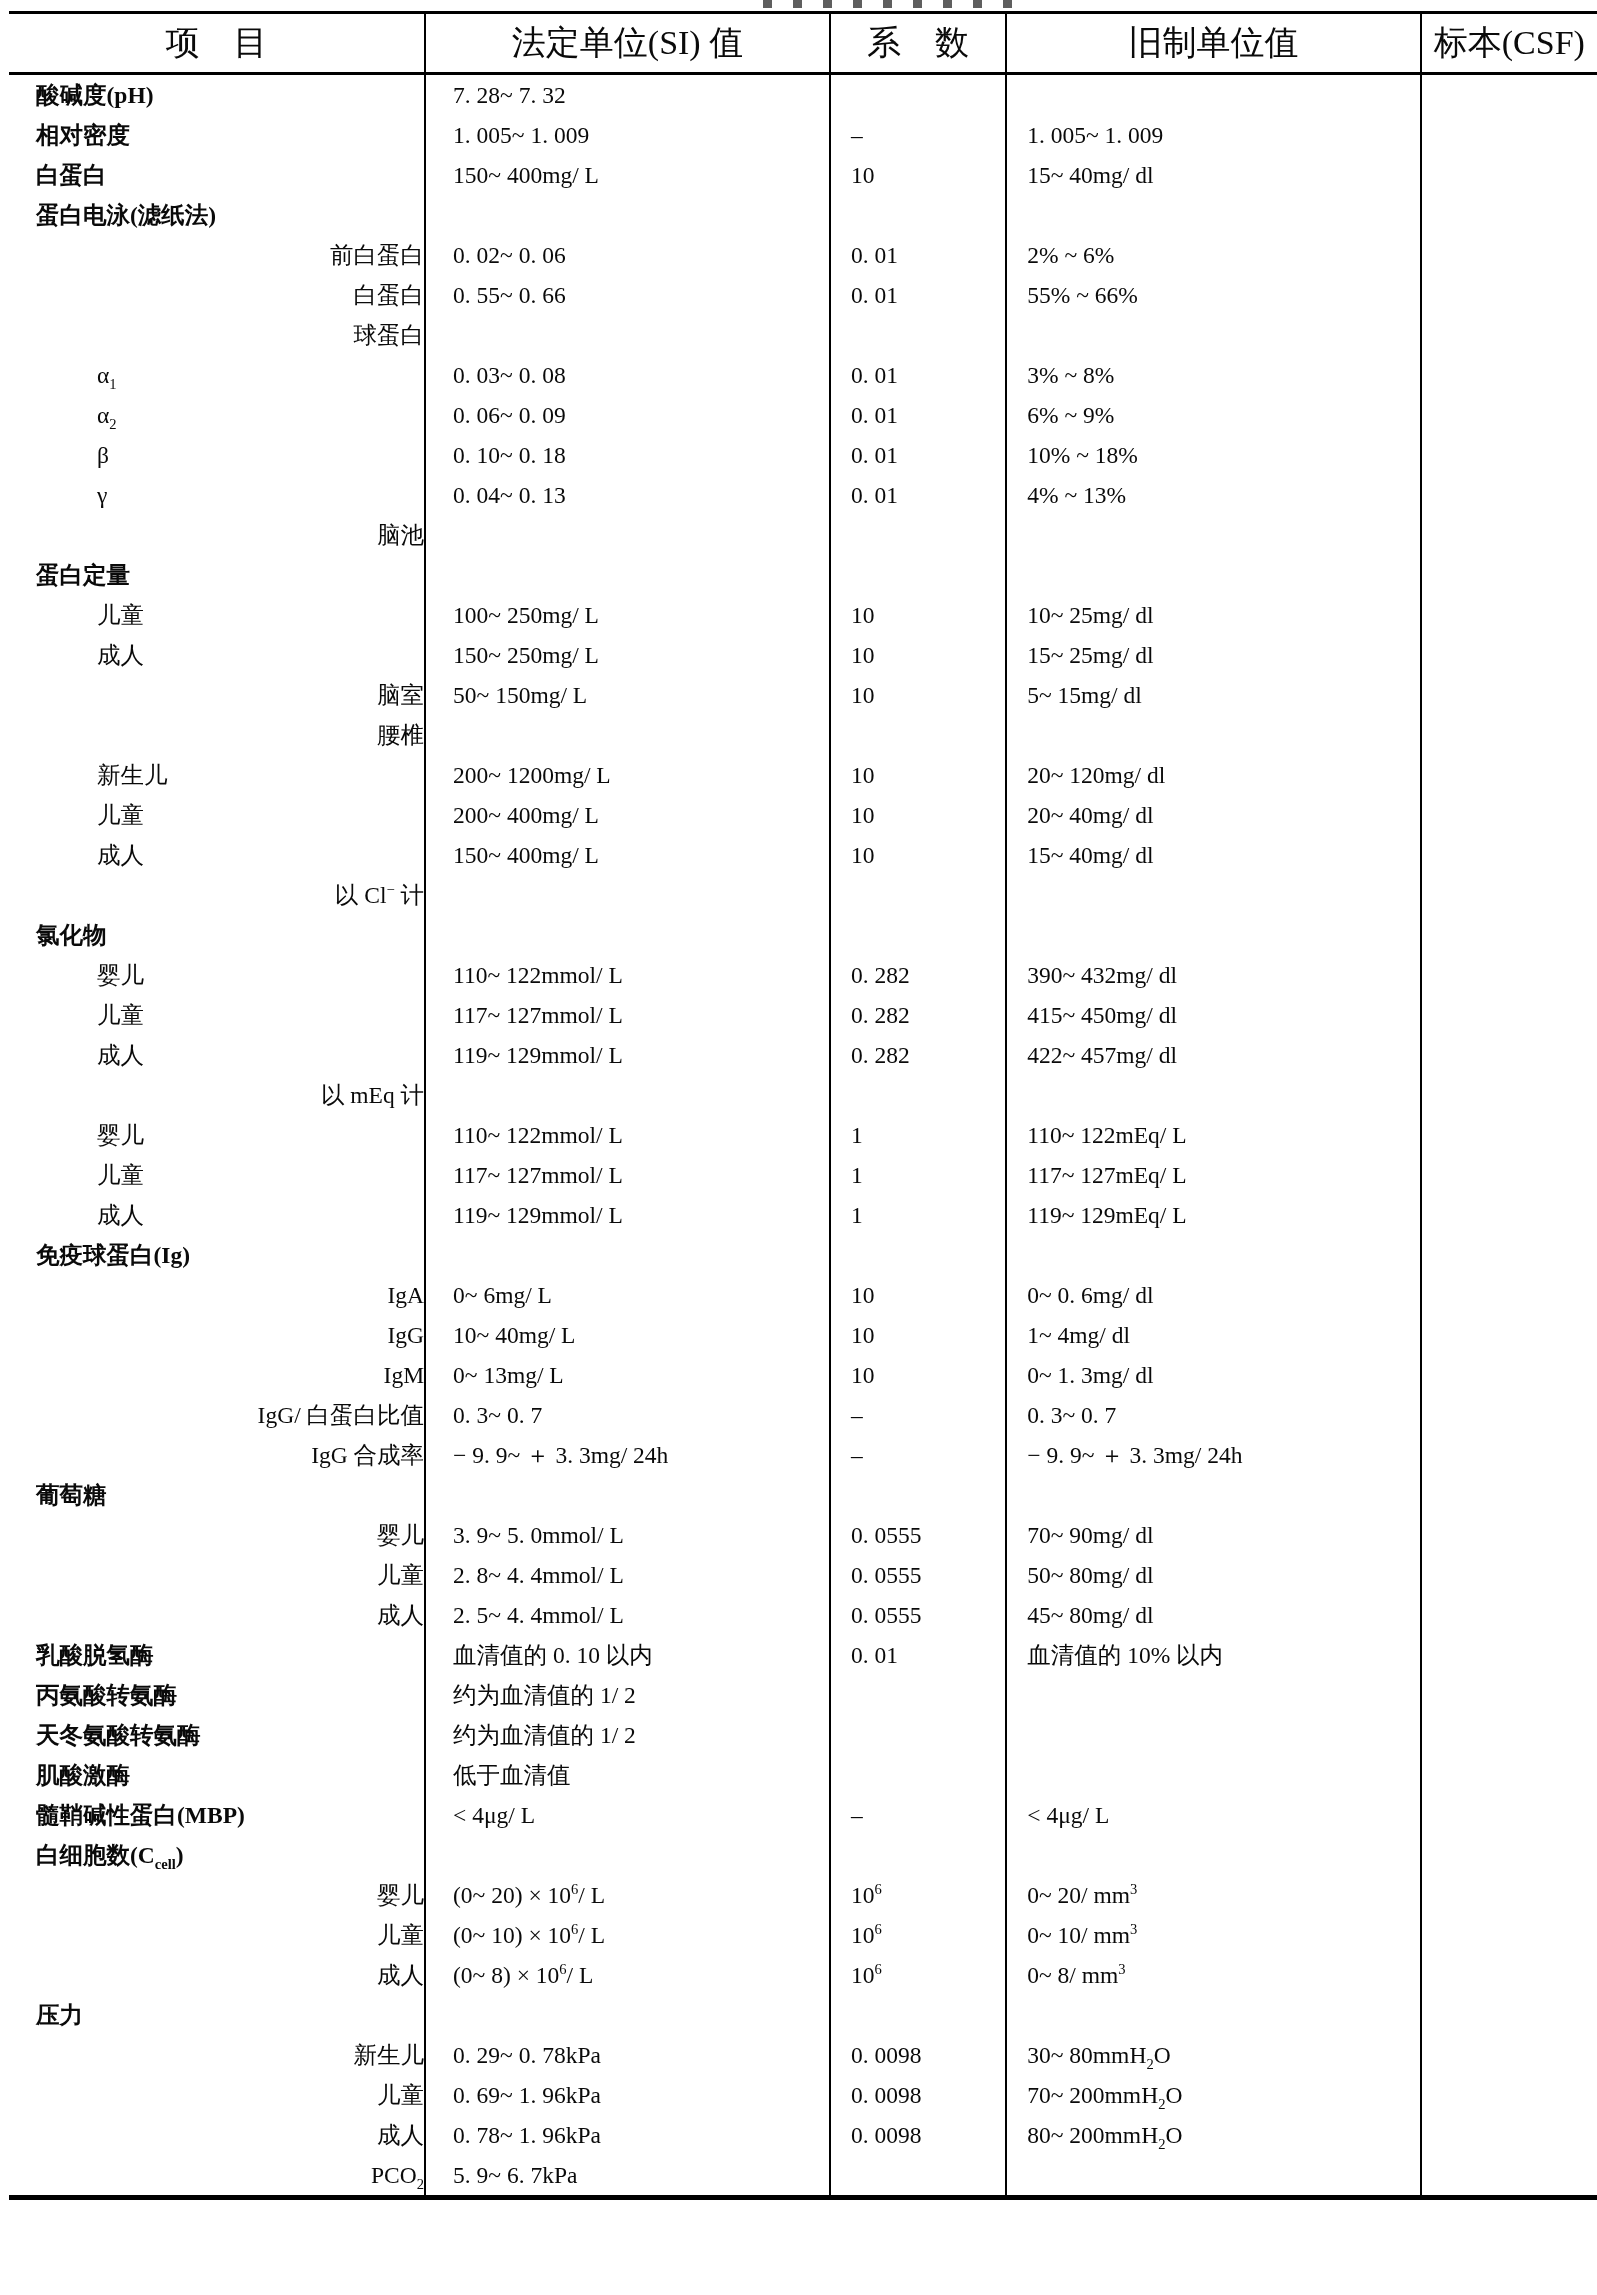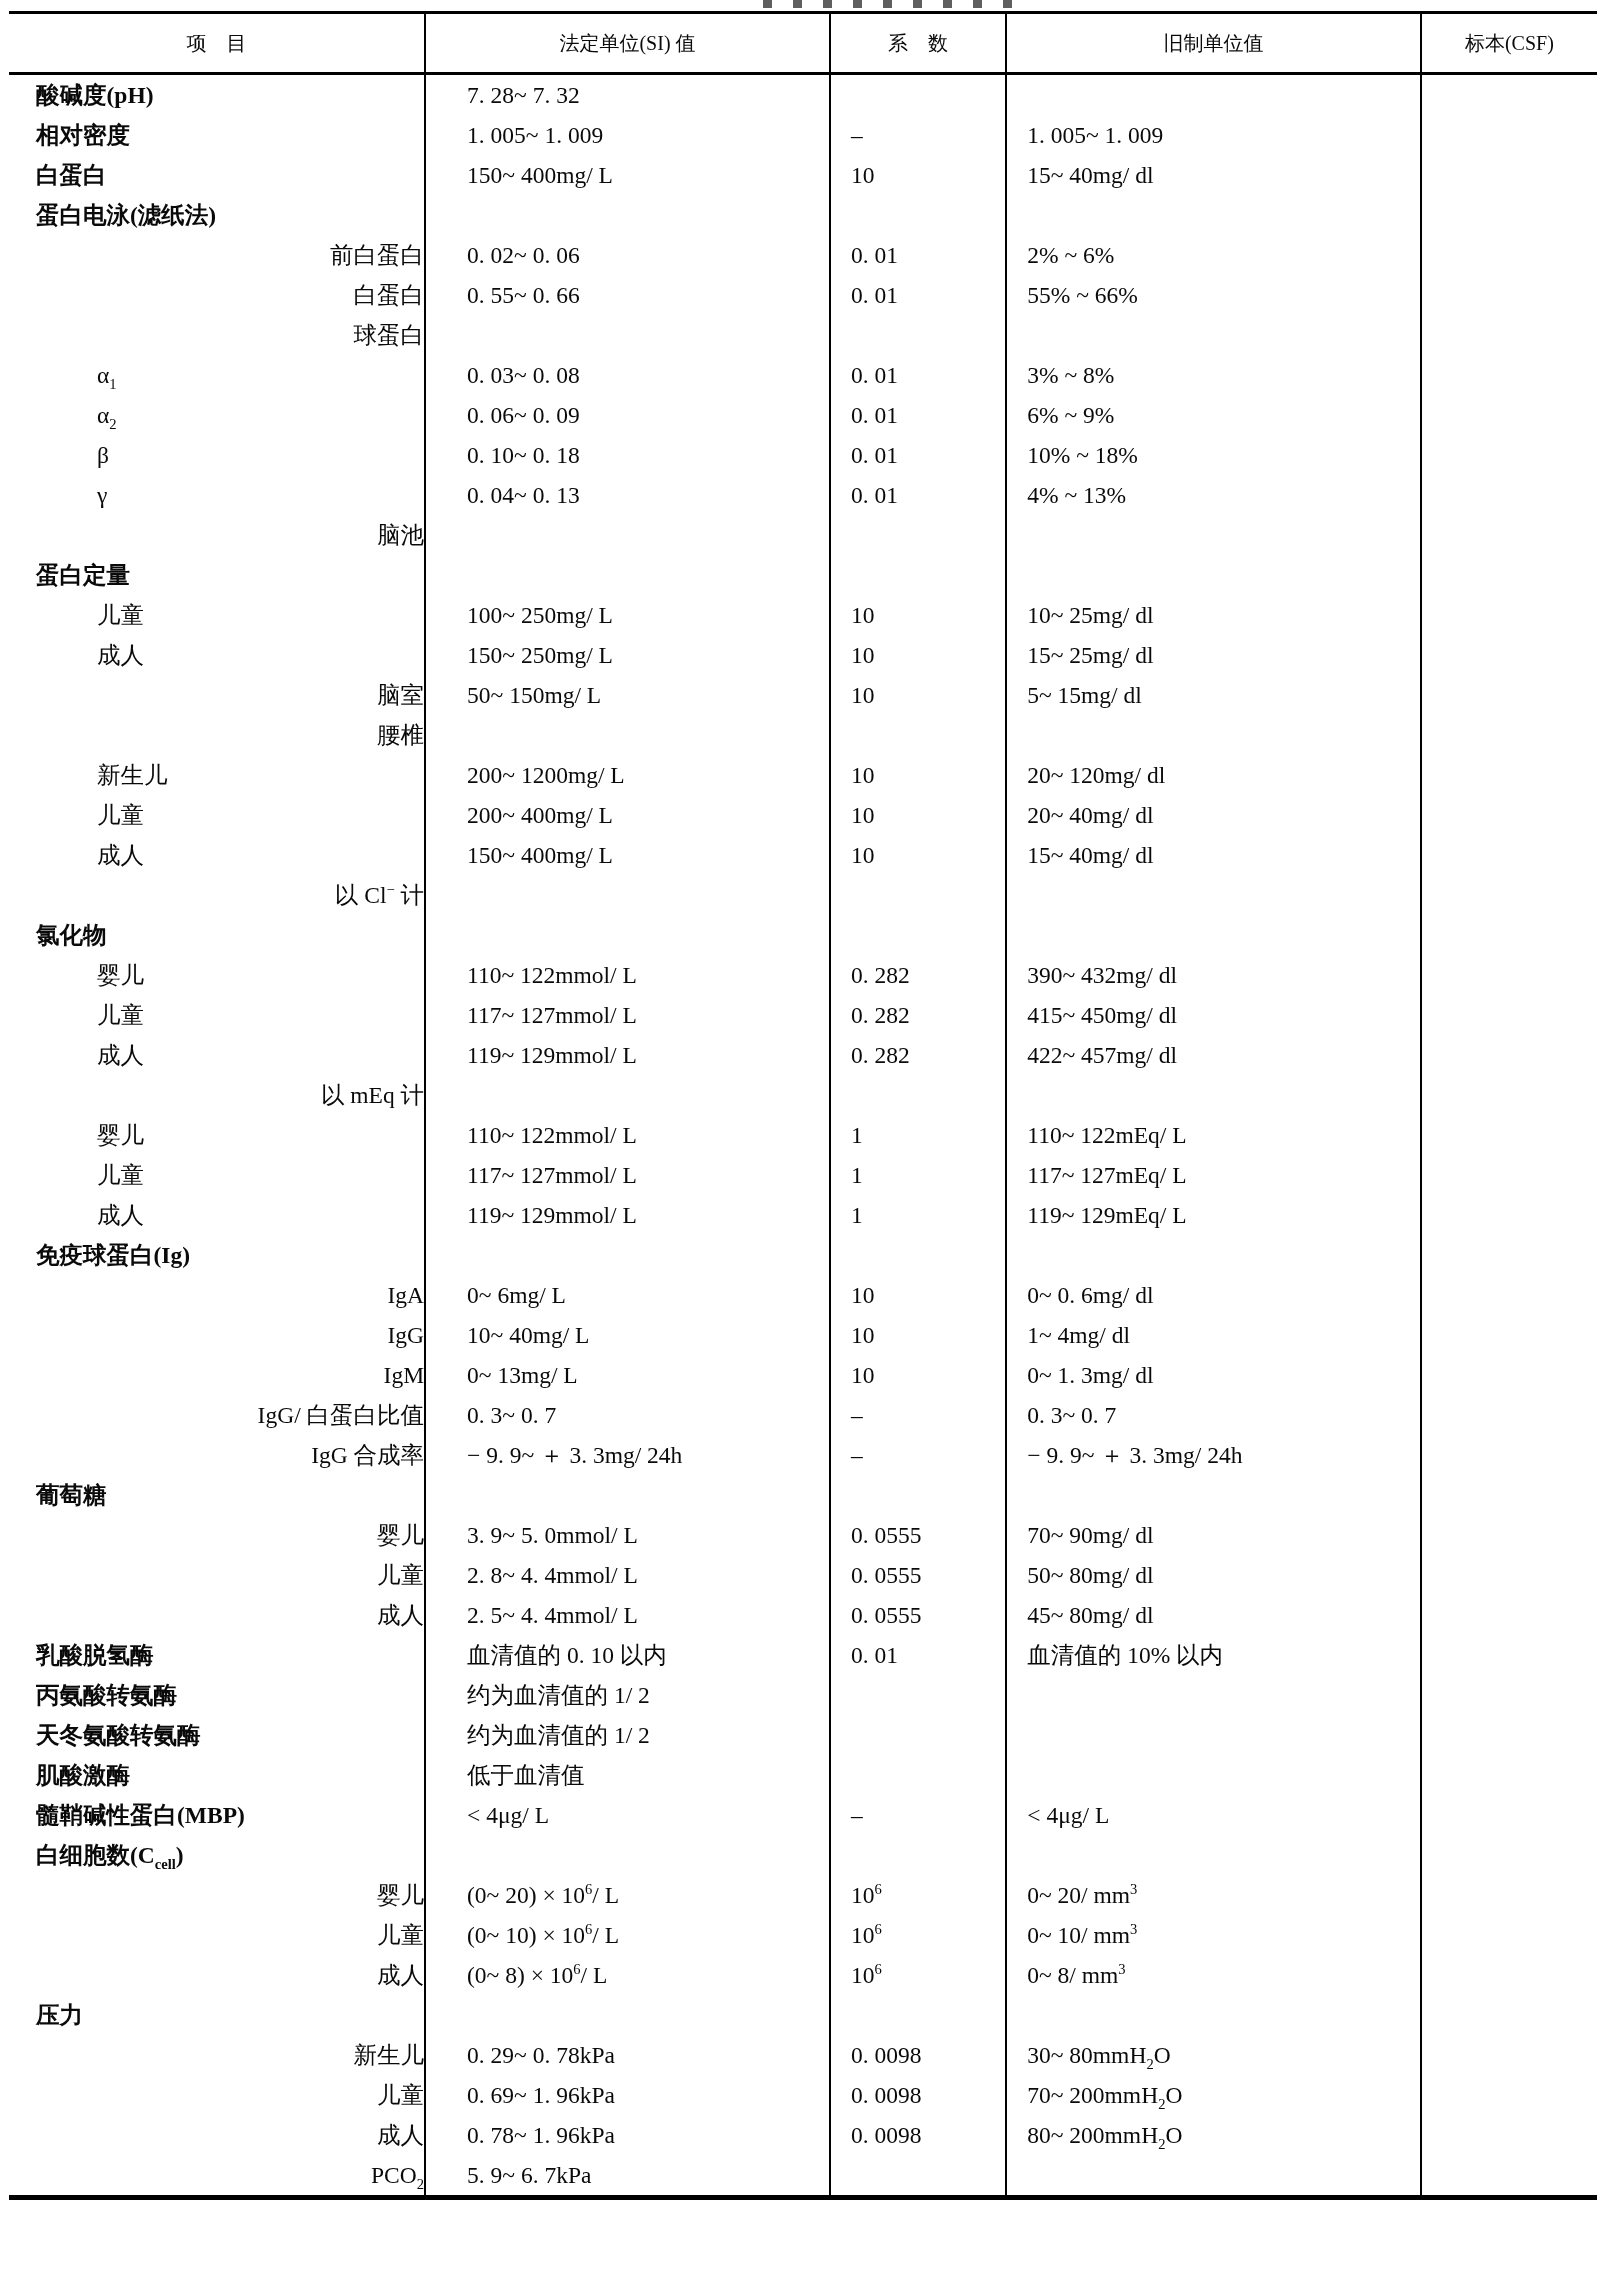--- a/index.html
+++ b/index.html
@@ -15,36 +15,36 @@
   }
   .table-wrap { position:absolute; left:9px; top:11.4px; width:1588px; }
   table.csf {
     width:100%; border-collapse:collapse; table-layout:fixed;
     border-top:3.8px solid #000; border-bottom:5.3px solid #000;
   }
   col.c1 { width:26.2%; } col.c2 { width:25.5%; } col.c3 { width:11.1%; }
   col.c4 { width:26.1%; } col.c5 { width:11.1%; }
   thead th {
     height:56px; border-bottom:3.8px solid #000;
-    font-weight:normal; font-size:20px; text-align:center; vertical-align:middle;
+    font-weight:normal; font-size:34px; text-align:center; vertical-align:middle;
     white-space:nowrap; overflow:hidden;
   }
   tbody td {
     height:40px; font-size:23.5px; line-height:40px;
     vertical-align:middle; white-space:nowrap; overflow:hidden;
     padding:0;
   }
   th:nth-child(2), td:nth-child(2),
   th:nth-child(3), td:nth-child(3),
   th:nth-child(4), td:nth-child(4),
   th:nth-child(5), td:nth-child(5) { border-left:2.3px solid #000; }
   td.item.ind0 { padding-left:27px;font-weight:bold; }
   td.item.ind1 { padding-left:59px;text-align:right; }
   td.item.ind2 { padding-left:88px; }
-  td.si  { padding-left:41px; }
+  td.si  { padding-left:27px; }
   td.coef{ padding-left:20px; }
   td.old { padding-left:20px; }
   sup { font-size:62%; vertical-align:super; line-height:0; }
   sub { font-size:62%; vertical-align:sub; line-height:0; }
 </style>
 </head>
 <body>
 
 <div class="cropped-fragment"></div>
 

